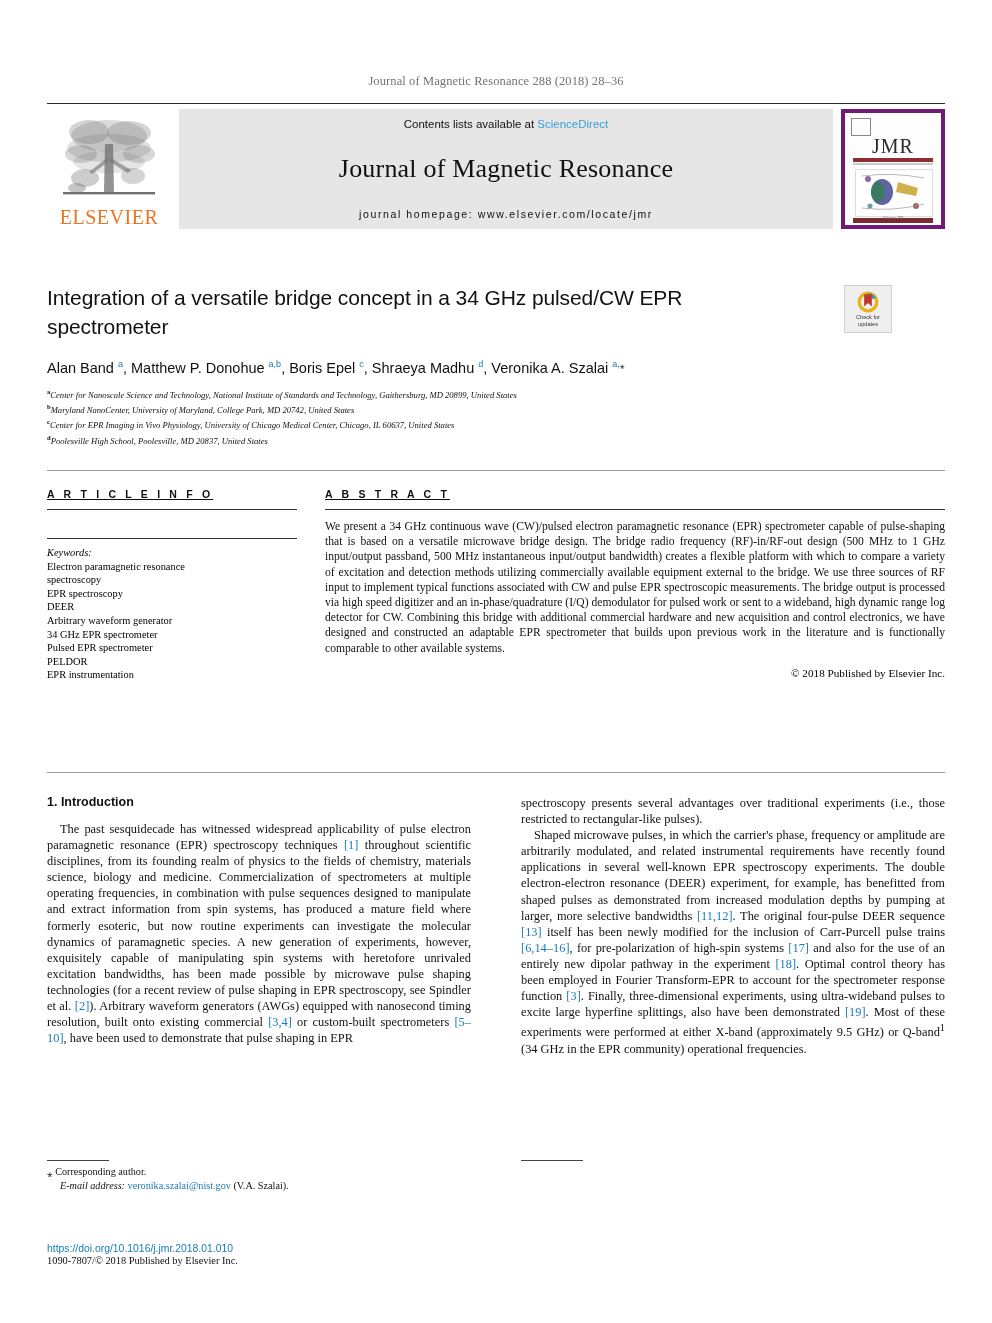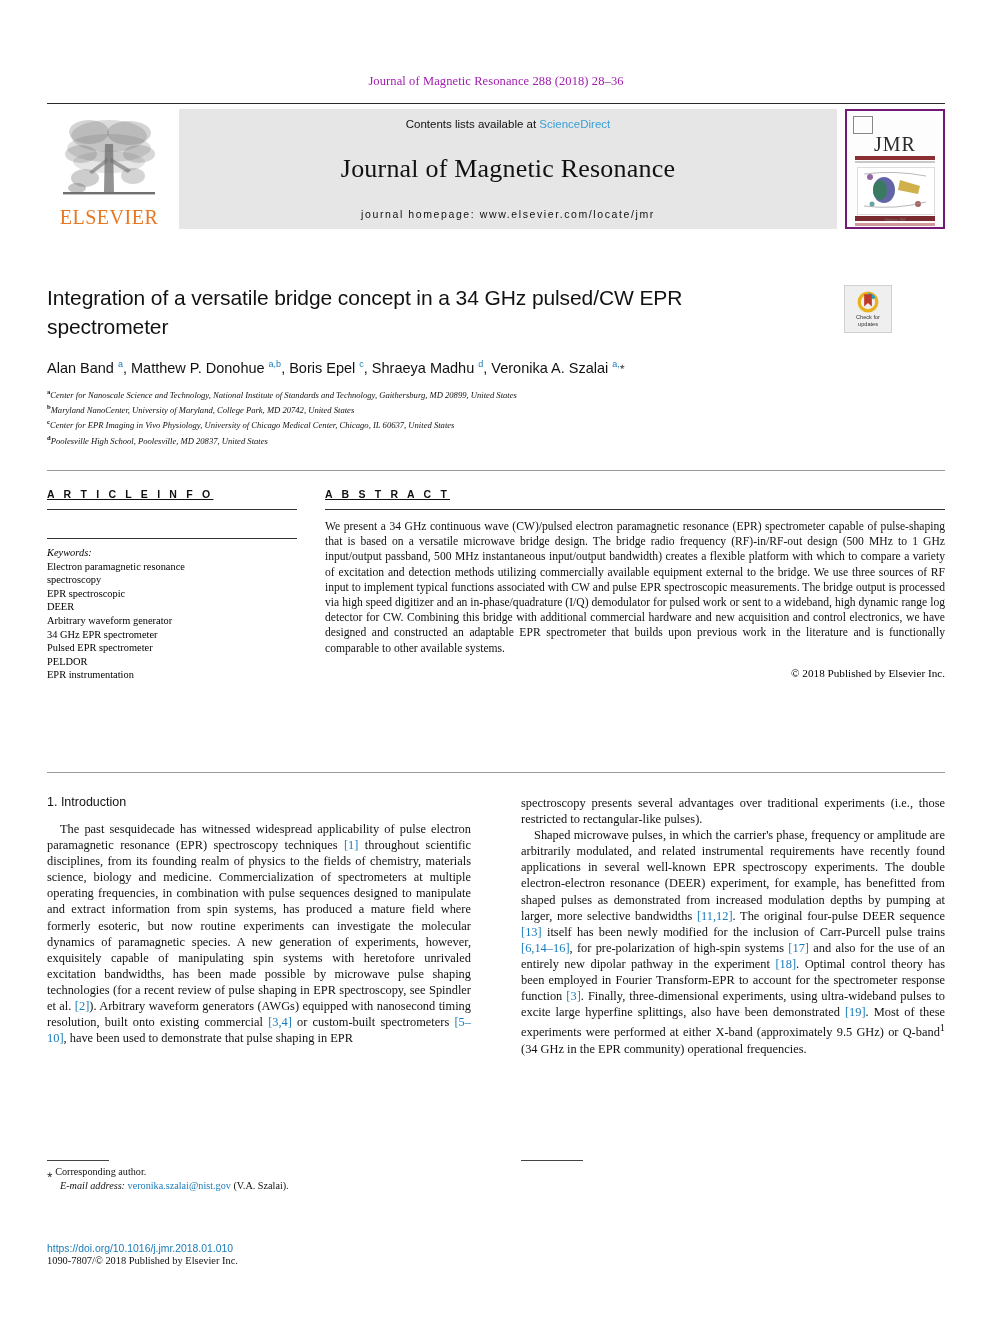--- a/index.html
+++ b/index.html
@@ -5,21 +5,21 @@
   html,body{margin:0;padding:0;background:#ffffff;}
   body{
     width:992px;height:1323px;position:relative;overflow:hidden;
     font-family:"Liberation Serif", serif;color:#000;
   }
   .page{position:absolute;left:0;top:0;width:992px;height:1323px;}
 
   
   .runhead{
     position:absolute;left:0;top:74px;width:992px;text-align:center;
-    font-family:"Liberation Serif",serif;font-size:12.5px;color:#a21caf;
+    font-family:"Liberation Serif",serif;font-size:12.5px;color:#737373;
     letter-spacing:.1px;
   }
 
   
   .masthead{position:absolute;left:47px;top:103px;width:898px;}
   .mast-rule{border-top:1.6px solid #2b2b2b;width:100%;}
   .mast-body{display:flex;align-items:stretch;margin-top:5px;height:120px;}
   .elsevier-logo{width:124px;flex:0 0 124px;display:flex;flex-direction:column;
     align-items:center;justify-content:flex-end;padding-bottom:2px;}
   .tree-svg{display:block;}
@@ -27,21 +27,21 @@
      letter-spacing:.5px;line-height:1;margin-top:1px;text-align:right;}
   .mast-center{flex:1 1 auto;background:#e6e6e6;margin:0 8px 0 8px;display:flex;
      flex-direction:column;align-items:center;justify-content:space-between;
      padding:9px 0 9px 0;}
   .contents-line{font-family:"Liberation Sans",sans-serif;font-size:11.5px;color:#111;}
   .contents-line .sd{color:#3a9fd6;}
   .journal-title{font-family:Liberation Serif, serif;font-size:26px;color:#111;
      letter-spacing:.2px;}
   .homepage{font-family:"Liberation Sans",sans-serif;font-size:10.5px;color:#111;
      letter-spacing:1.6px;}
-  .cover{flex:0 0 96px;width:96px;border:2px solid #701a75;background:#fdfdfd;
+  .cover{flex:0 0 96px;width:96px;border:4px solid #701a75;background:#fdfdfd;
      position:relative;overflow:hidden;}
 
   
   .cov-els{position:absolute;left:6px;top:5px;width:18px;height:16px;border:1px solid #888;}
   .cov-jmr{position:absolute;top:22px;left:0;width:100%;text-align:center;
      font-family:"Liberation Serif",serif;font-size:20px;color:#2b2b2b;letter-spacing:1px;}
   .cov-sub{position:absolute;top:45px;left:8px;width:80px;height:4px;background:#8b2f33;}
   .cov-sub2{position:absolute;top:50px;left:8px;width:80px;height:2px;background:#c9c9c9;}
   .cov-art{position:absolute;top:56px;left:10px;width:76px;height:46px;background:#fff;border:1px solid #ddd;}
   .cov-bar{position:absolute;top:105px;left:8px;width:80px;height:5px;background:#7a2b2f;}
@@ -82,21 +82,21 @@
   .abstract-text{margin-top:9px;font-family:"Liberation Serif",serif;font-size:11.6px;
      line-height:15.2px;text-align:justify;color:#111;}
   .copyright{margin-top:11px;text-align:right;font-family:"Liberation Serif",serif;
      font-size:11.2px;}
 
   
   .bodyarea{position:absolute;left:47px;top:795px;width:898px;}
   .col{position:absolute;top:0;width:424px;}
   .col-left{left:0;}
   .col-right{left:474px;}
-  .h1{font-family:"Liberation Sans",sans-serif;font-weight:normal;font-size:12.5px;color:#111;}
+  .h1{font-family:"Liberation Sans",sans-serif;font-weight:bold;font-size:12.5px;color:#111;}
   .para{font-family:"Liberation Serif",serif;font-size:12.4px;line-height:16.1px;
      text-align:justify;color:#111;margin-top:12px;text-indent:13px;}
   .para.noind{text-indent:0;}
   .para.tight{margin-top:0;}
   a.ref, .ref{color:#1a7bb9;text-decoration:none;}
 
   
   .footnotes-left{position:absolute;left:47px;top:1160px;width:424px;}
   .footnotes-right{position:absolute;left:521px;top:1160px;width:424px;}
   .fn-rule{border-top:1px solid #444;width:62px;}
@@ -201,21 +201,21 @@
   <div class="sep-rule" style="top:470px"></div>
 
   <div class="infocol">
     <div class="sec-label">A R T I C L E   I N F O</div>
     <div class="thin-rule"></div>
     <div class="kw-rule"></div>
     <div class="kw">
       <div class="it">Keywords:</div>
       <div>Electron paramagnetic resonance</div>
       <div>spectroscopy</div>
-      <div>EPR spectroscopic</div>
+      <div>EPR spectroscopy</div>
       <div>DEER</div>
       <div>Arbitrary waveform generator</div>
       <div>34 GHz EPR spectrometer</div>
       <div>Pulsed EPR spectrometer</div>
       <div>PELDOR</div>
       <div>EPR instrumentation</div>
     </div>
   </div>
 
   <div class="abscol">

